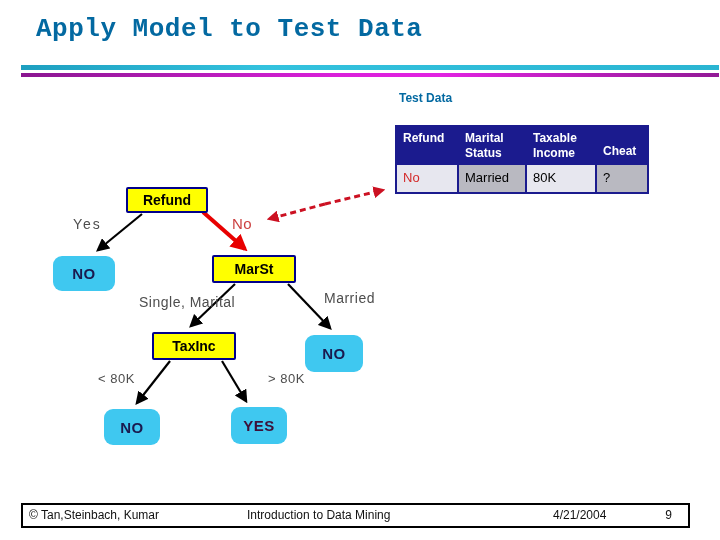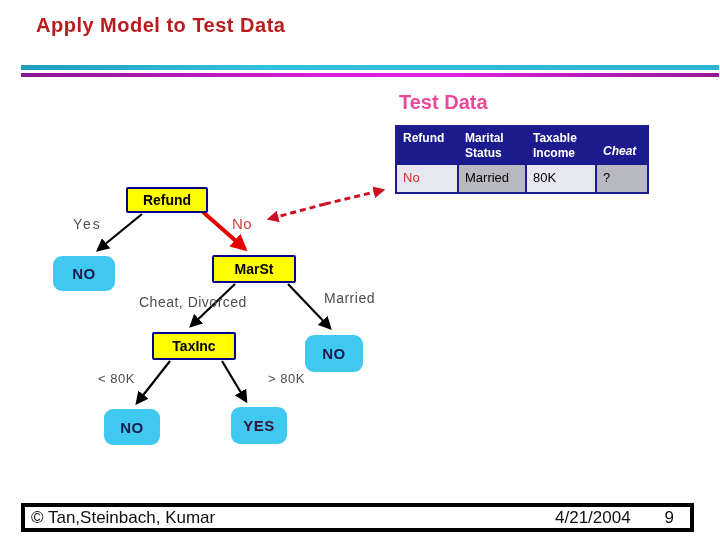--- a/index.html
+++ b/index.html
@@ -2,46 +2,47 @@
 <html><head>
 <meta charset="utf-8">
 <style>
   html,body { margin:0; padding:0; background:#fff; }
   .slide {
     position:relative; width:720px; height:540px; background:#ffffff;
     font-family:"Liberation Sans", sans-serif; overflow:hidden;
   }
   .title {
     position:absolute; left:36px; top:14px;
-    font-size:20px; font-weight:bold; color:#b91c1c; letter-spacing:0.5px;
+    font-size:26px; font-weight:bold; color:#0369a1; letter-spacing:0.5px;
     white-space:nowrap;
+    font-family:Liberation Mono, monospace;
   }
   .rule-teal {
     position:absolute; left:21px; top:65px; width:698px; height:5px;
     background:linear-gradient(90deg,#1d9fc0 0%,#33c2de 35%,#2ab5d2 100%);
   }
   .rule-magenta {
     position:absolute; left:21px; top:73px; width:698px; height:4px;
     background:linear-gradient(90deg,#8a1690 0%,#da1fda 45%,#e222e2 60%,#921a96 100%);
   }
   .section-label {
     position:absolute; left:399px; top:91px;
-    font-size:20px; font-weight:bold; color:#ec4899; white-space:nowrap;
+    font-size:12px; font-weight:bold; color:#0369a1; white-space:nowrap;
   }
   
   .test-table {
     position:absolute; left:395px; top:125px;
     border-collapse:collapse; table-layout:fixed;
   }
   .test-table th {
     background:#1b1b8e; color:#ffffff; font-size:12px; font-weight:bold;
     text-align:left; vertical-align:top; padding:4px 4px 2px 6px;
     border:2px solid #1b1b8e; line-height:1.25;
   }
-  .test-table th.cheat { font-style:italic; vertical-align:bottom; padding-bottom:4px; }
+  .test-table th.cheat { vertical-align:bottom; padding-bottom:4px; }
   .test-table td {
     font-size:13px; color:#000; padding:5px 5px 7px 6px;
     border:2px solid #1b1b8e; vertical-align:top;
   }
   .test-table td.light { background:#e7e7ef; }
   .test-table td.dark  { background:#b9b9c1; }
   .test-table td.red-val { color:#d42a2a; }
   
   .edges { position:absolute; left:0; top:0; }
   .node {
@@ -57,21 +58,21 @@
   .leaf.no  { color:#1a1a4e; }
   .leaf.yes { color:#3d1038; }
   .branch-label {
     position:absolute; font-size:14px; color:#4d4d4d; white-space:nowrap; letter-spacing:0.5px;
   }
   .branch-label.spaced { letter-spacing:2px; }
   .branch-label.red { color:#cc4040; }
   
   .footer {
     position:absolute; left:21px; top:503px; width:665px; height:21px;
-    border:4px solid #000000; font-size:17px; color:#111; background:#fff;
+    border:2px solid #000000; font-size:12px; color:#111; background:#fff;
   }
   .footer span { position:absolute; top:0; line-height:21px; white-space:nowrap; }
   .f-copy  { left:6px; }
   .f-title { left:224px; }
   .f-date  { left:530px; }
   .f-page  { right:16px; }
 </style>
 </head>
 <body>
 
@@ -139,24 +140,25 @@
   <div class="node" style="left:212px; top:255px; width:84px; height:28px;">MarSt</div>
   <div class="node" style="left:152px; top:332px; width:84px; height:28px;">TaxInc</div>
 
   <div class="leaf no" style="left:53px;  top:256px; width:62px; height:35px;">NO</div>
   <div class="leaf no" style="left:305px; top:335px; width:58px; height:37px;">NO</div>
   <div class="leaf no" style="left:104px; top:409px; width:56px; height:36px;">NO</div>
   <div class="leaf yes" style="left:231px; top:407px; width:56px; height:37px;">YES</div>
 
   <div class="branch-label spaced" style="left:73px;  top:216px;">Yes</div>
   <div class="branch-label red" style="left:232px; top:215px; font-size:15px;">No</div>
-  <div class="branch-label" style="left:139px; top:294px;">Cheat, Divorced</div>
+  <div class="branch-label" style="left:139px; top:294px;">Single, Marital</div>
   <div class="branch-label" style="left:324px; top:290px;">Married</div>
   <div class="branch-label" style="left:98px;  top:371px; font-size:13px;">&lt; 80K</div>
   <div class="branch-label" style="left:252px; top:371px; font-size:13px;margin-left:16px;">&gt; 80K</div>
 
   <div class="footer">
     <span class="f-copy">© Tan,Steinbach, Kumar</span>
+    <span class="f-title">Introduction to Data Mining</span>
     <span class="f-date">4/21/2004</span>
     <span class="f-page">9</span>
   </div>
 
 </div>
 
 </body></html>

